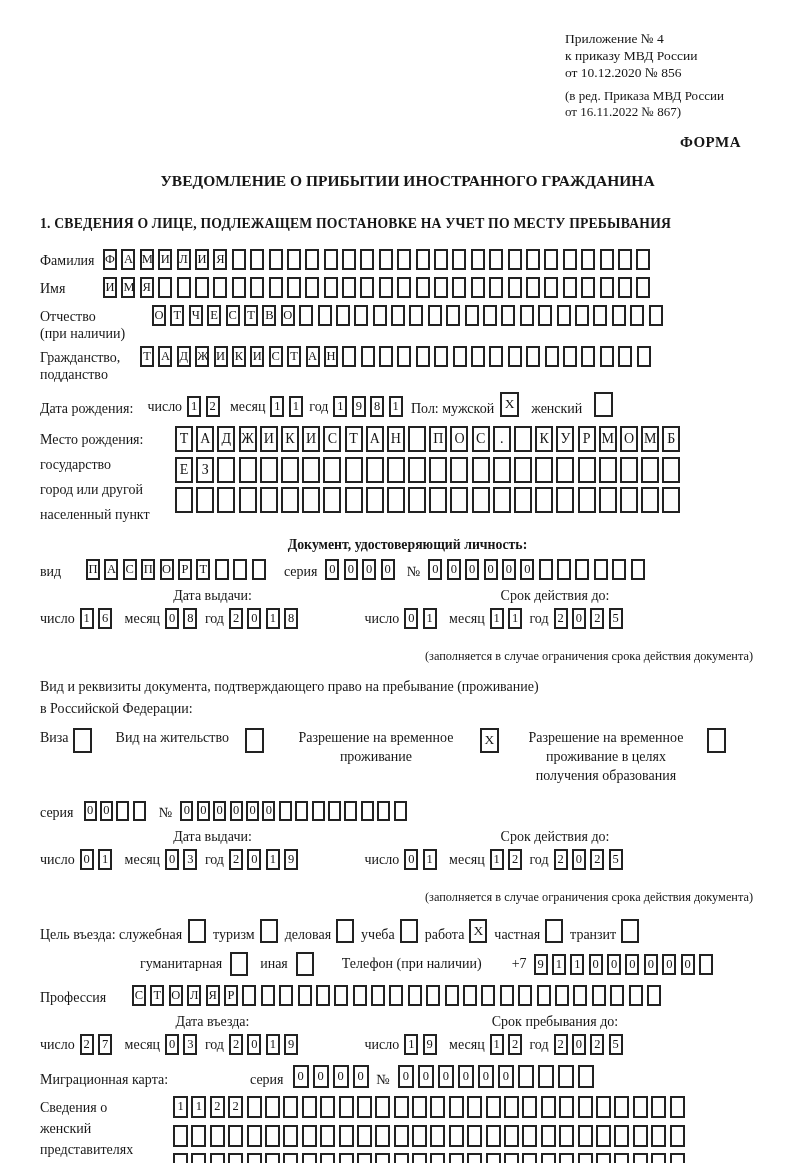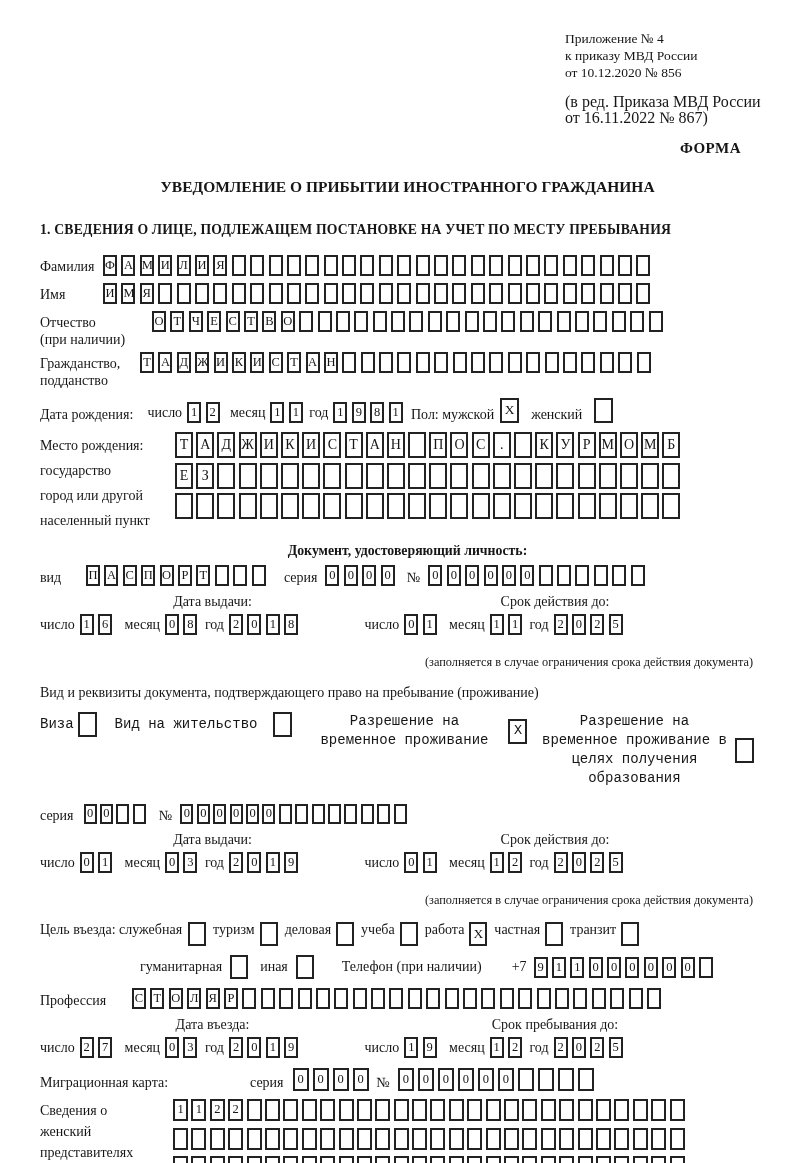--- a/index.html
+++ b/index.html
@@ -7,21 +7,21 @@
   body {
     width: 800px; height: 1163px; overflow: hidden;
     color: #161616;
     font-family: "Liberation Serif", "DejaVu Serif", serif;
     font-size: 14px;
   }
   .page { padding: 30px 25px 0 40px; width: 800px; height: 1163px; }
 
   
   .appendix { margin-left: 525px; font-size: 13.5px; line-height: 17px; }
-  .appendix .edition { font-size: 16px; line-height: 16px; margin-top: 13px; }
+  .appendix .edition { font-size: 13px; line-height: 16px; margin-top: 7px; }
   .forma { text-align: right; padding-right: 34px; font-weight: bold; font-size: 15px; margin-top: 14px; letter-spacing: .5px; }
 
   .title { text-align: center; font-weight: bold; font-size: 15.5px; line-height: 23px; margin-top: 18px; }
   .blank-line { display:inline-block; width: 58px; border-bottom: 2px solid #333; margin-left: 14px; height: 12px; }
 
   .section-heading { font-weight: bold; font-size: 13.7px; margin-top: 24px; letter-spacing: .2px; }
 
   
   .frow { display: flex; align-items: flex-start; margin-top: 7px; }
   .frow.center { align-items: flex-end; }
@@ -61,27 +61,27 @@
   .date-labels .r { width: 340px; text-align: center; }
   .dgroup { display: inline-flex; align-items: center; }
   .dgroup .dword { margin-right: 5px; }
   .date-row { display: flex; align-items: center; margin-top: 4px; }
   .date-row .rgroup { margin-left: 62px; }
   .note { text-align: right; padding-right: 22px; font-size: 12.3px; margin-top: 20px; }
 
   .intro { margin-top: 12px; line-height: 22px; }
 
   .permits { display: flex; align-items: flex-start; margin-top: 8px; }
-  .permits .opt { display: flex; align-items: center; font-family: Liberation Mono, monospace; }
+  .permits .opt { display: flex; align-items: flex-start; }
   .permits .optlabel { line-height: 19px; }
   .permits .c2 { width: 192px; text-align: center; margin-left: 16px; }
   .permits .c3 { width: 186px; text-align: center; margin-left: 14px; }
   .permits .checkbox { margin-left: 8px; }
 
-  .purpose { display: flex; align-items: flex-start; margin-top: 14px; }
+  .purpose { display: flex; align-items: flex-end; margin-top: 14px; }
   .purpose .p { margin-left: 7px; }
   .purpose .checkbox { margin-left: 5px; width: 18px; height: 24px; }
 
   .phone-row { display: flex; align-items: center; margin-top: 9px; }
   .phone-row .checkbox { margin-left: 8px; width: 18px; height: 24px; }
 
   .rep-block { display: flex; margin-top: 8px; }
   .rep-rows .cells { margin-bottom: 6.5px; }
 
   .birth-rows .cells { margin-bottom: 4.6px; }
@@ -452,28 +452,29 @@
           <span class="cell">0</span>
           <span class="cell">2</span>
           <span class="cell">5</span>
         </span>
     </span>
   </div>
   <div class="note">(заполняется в случае ограничения срока действия документа)</div>
 
   <div class="intro">
     <div>Вид и реквизиты документа, подтверждающего право на пребывание (проживание)</div>
+    <div>в Российской Федерации:</div>
   </div>
 
   <div class="permits">
     <span class="opt">
       <span class="optlabel">Виза</span>
       <span class="checkbox" style="margin-left:4px"></span>
     </span>
-    <span class="opt" style="margin-left:18px">
+    <span class="opt" style="margin-left:24px">
       <span class="optlabel">Вид на жительство</span>
       <span class="checkbox" style="margin-left:16px"></span>
     </span>
     <span class="opt">
       <span class="optlabel c2">Разрешение на временное проживание</span>
       <span class="checkbox">X</span>
     </span>
     <span class="opt">
       <span class="optlabel c3">Разрешение на временное проживание в целях получения образования</span>
       <span class="checkbox"></span>

